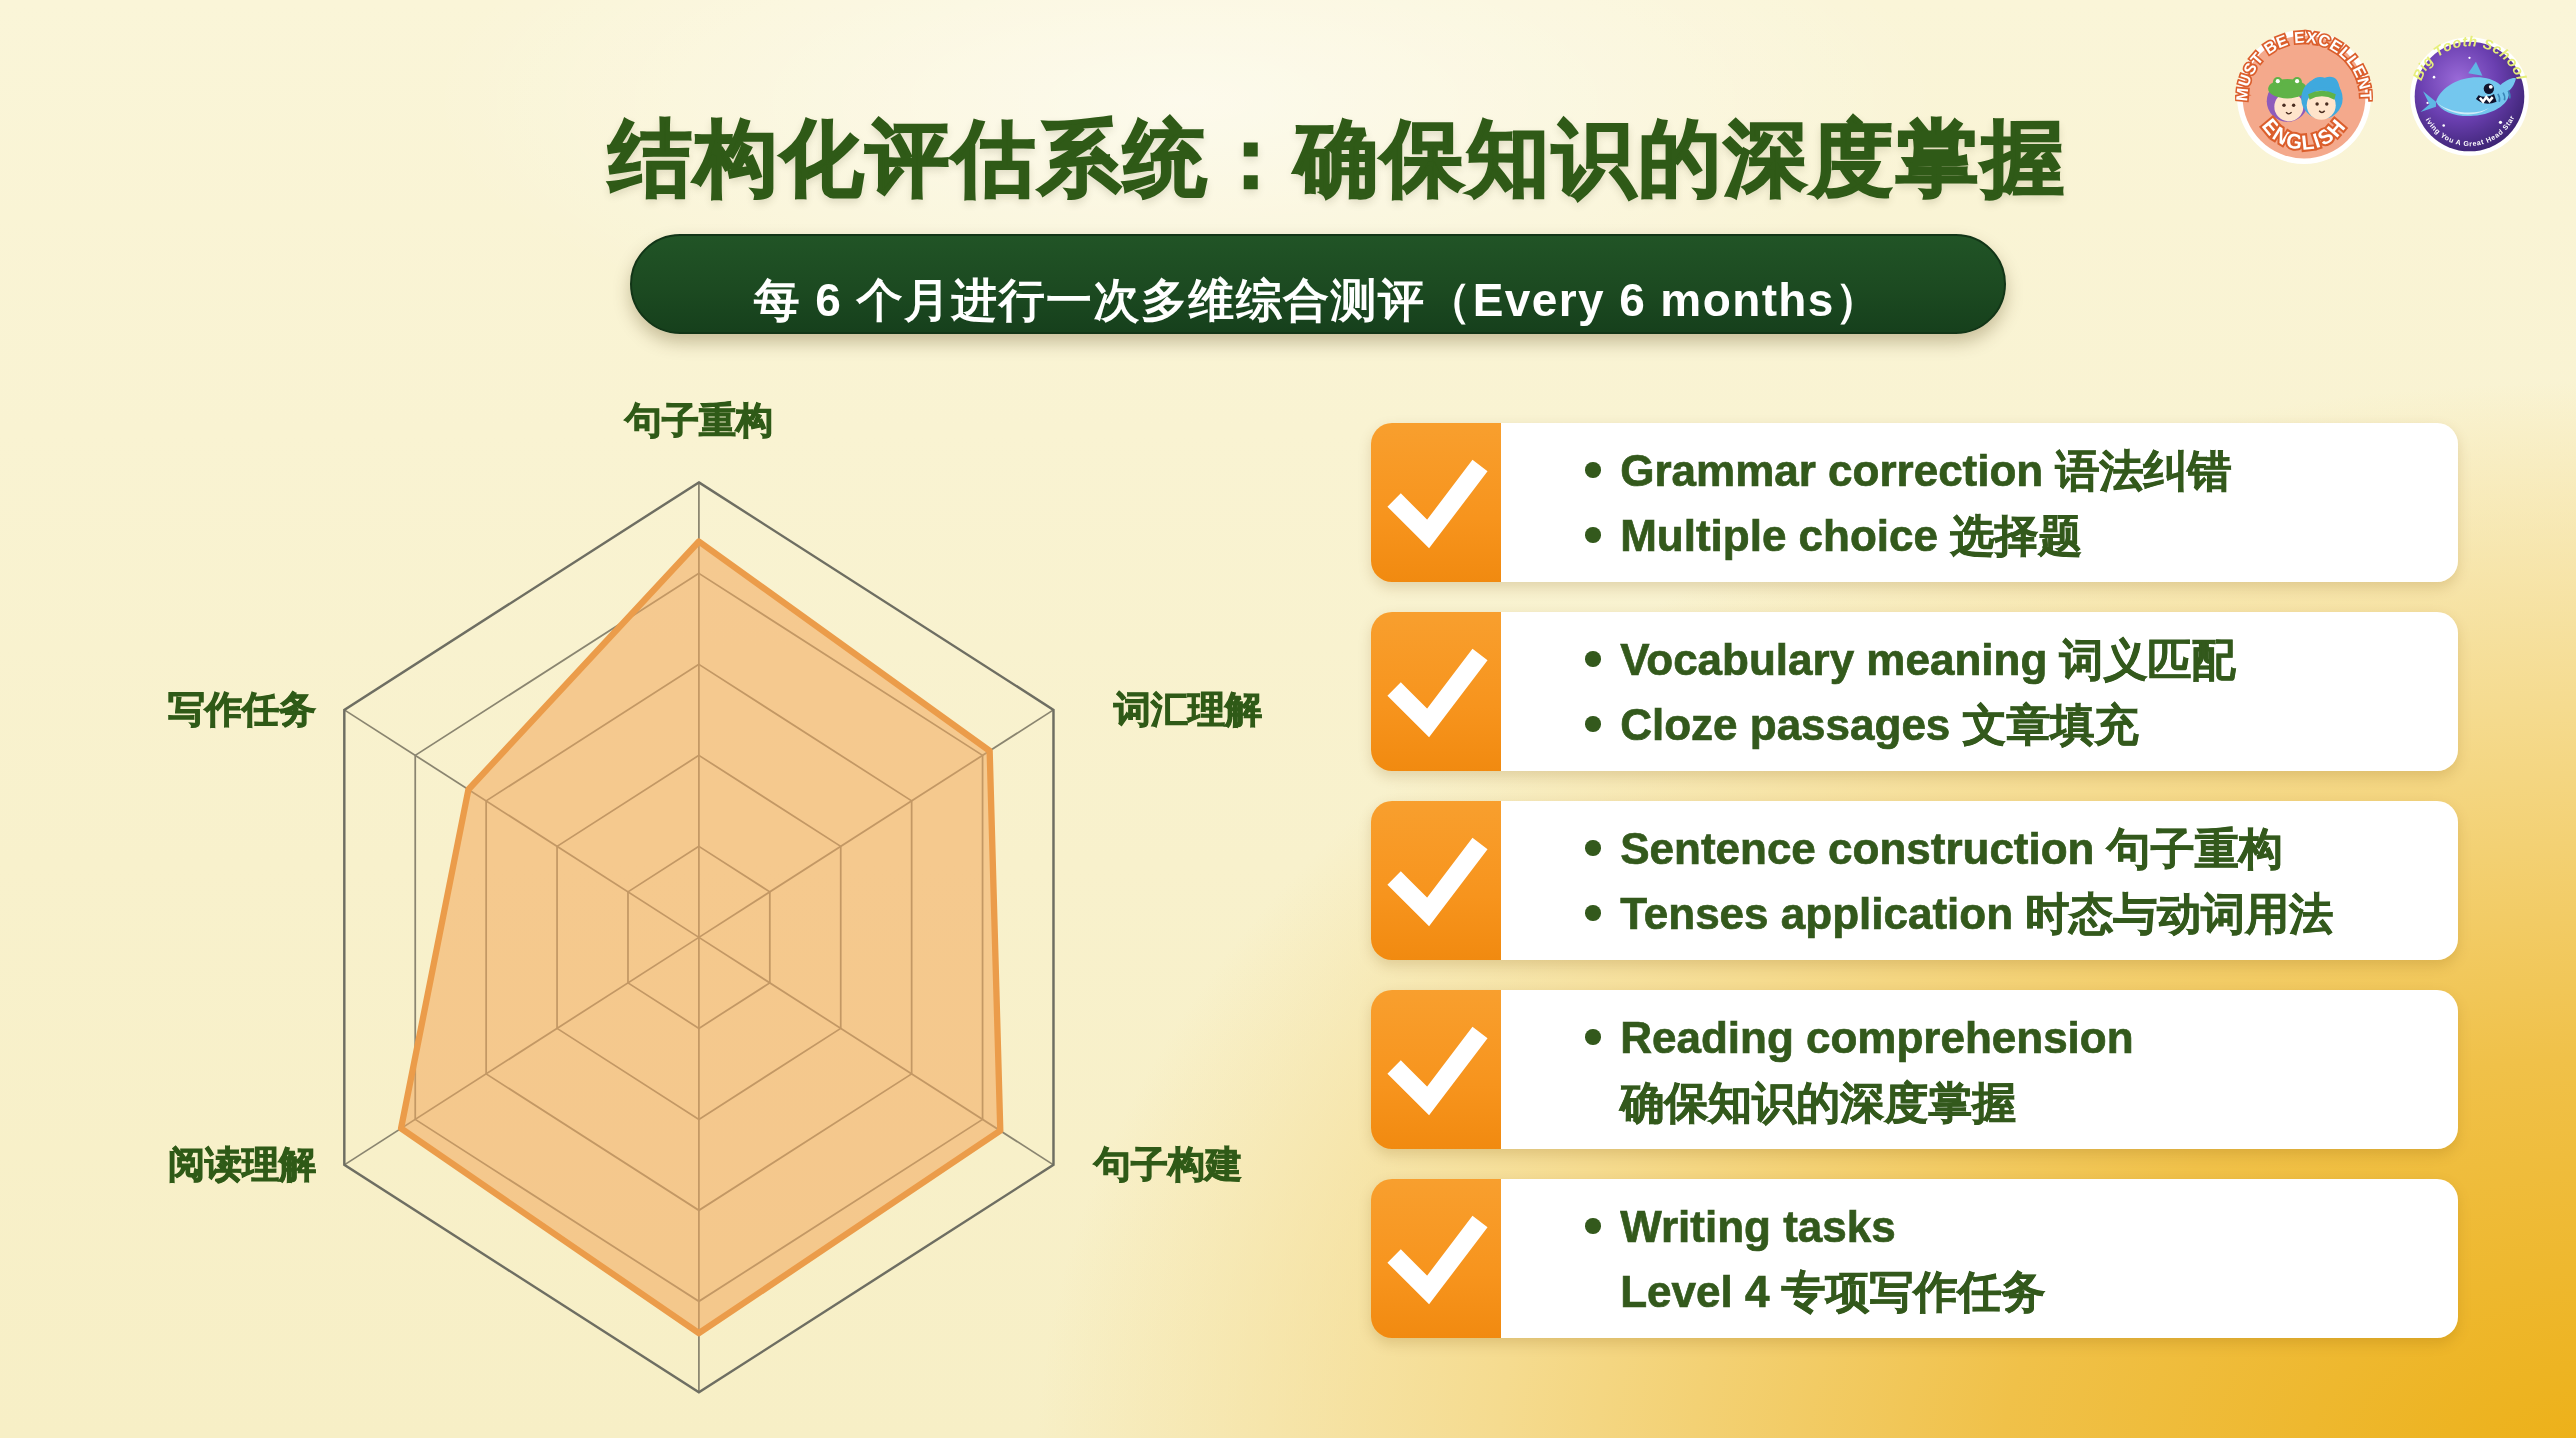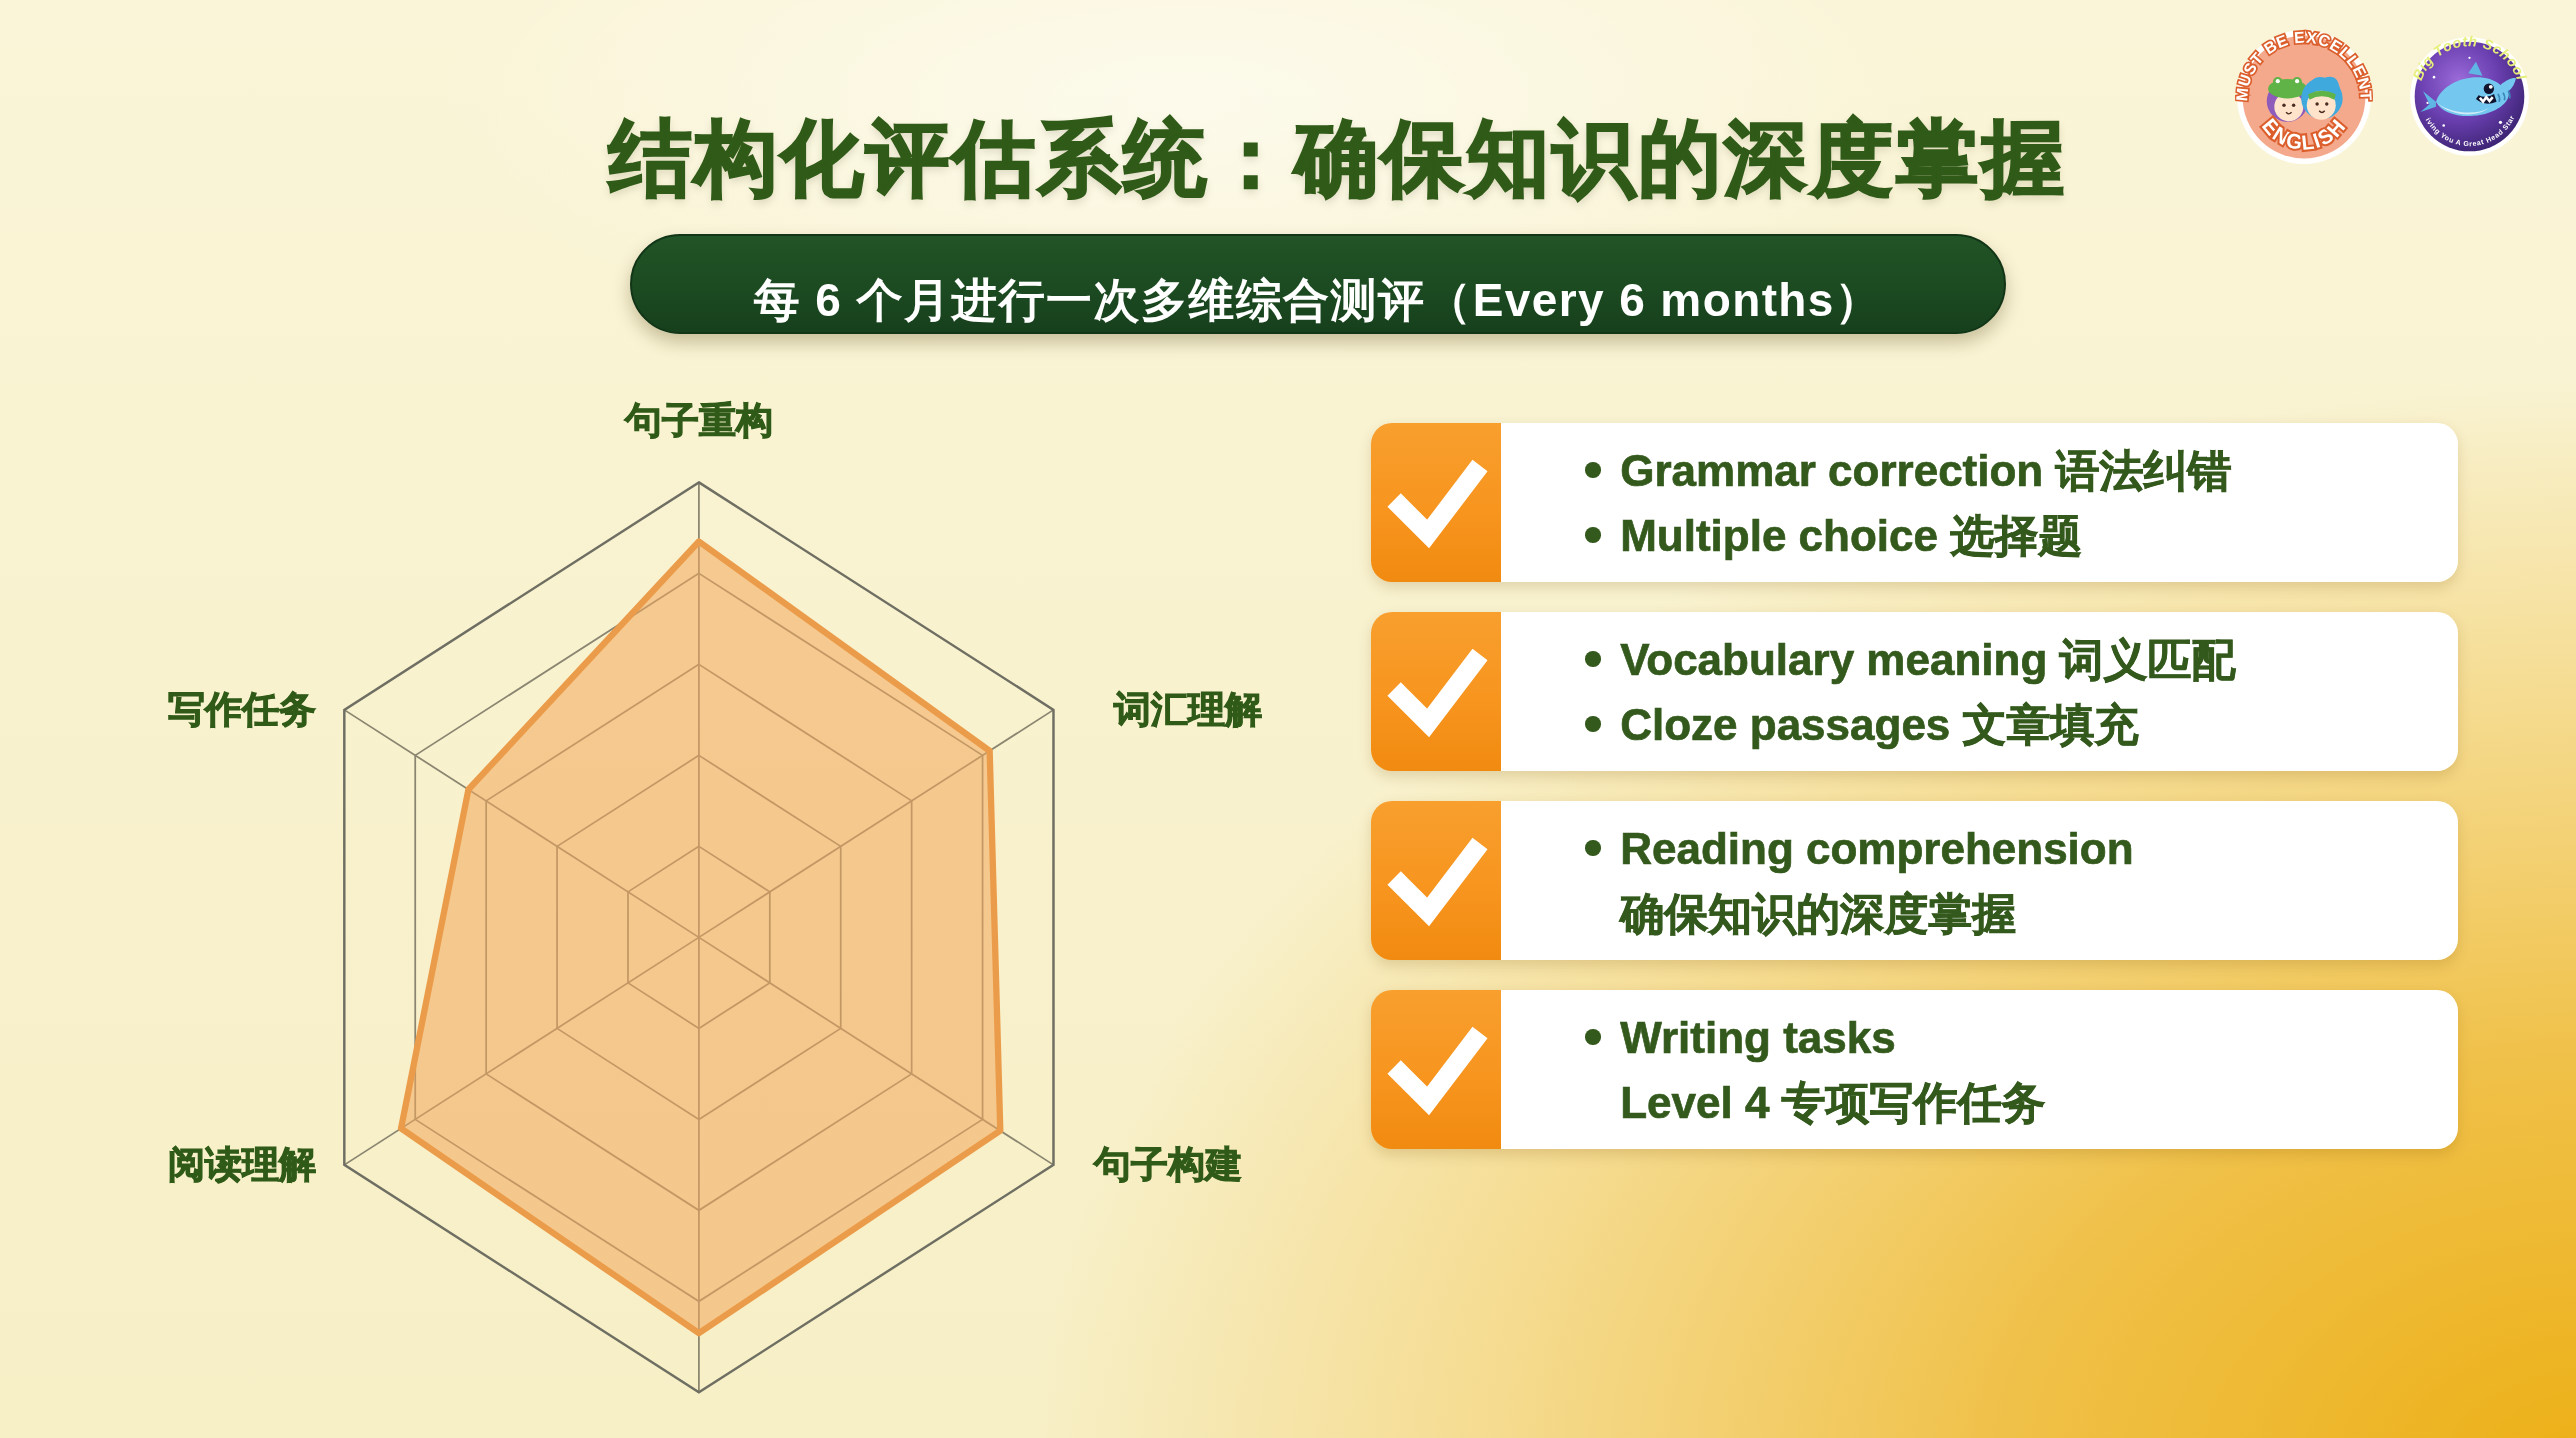--- a/index.html
+++ b/index.html
@@ -140,20 +140,37 @@
       </div>
       <div class="check-row">
         <div class="check-box">
           <svg viewBox="0 0 100 100">
             <path d="M16 54 L42 80 L86 22" fill="none" stroke="#FFFFFF" stroke-width="18" stroke-linecap="square"></path>
           </svg>
         </div>
         <div class="check-body">
           <div class="check-line">
             <span class="dot"></span>
+            <span class="check-text">Sentence construction 句子重构</span>
+          </div>
+          <div class="check-line">
+            <span class="dot"></span>
+            <span class="check-text">Tenses application 时态与动词用法</span>
+          </div>
+        </div>
+      </div>
+      <div class="check-row">
+        <div class="check-box">
+          <svg viewBox="0 0 100 100">
+            <path d="M16 54 L42 80 L86 22" fill="none" stroke="#FFFFFF" stroke-width="18" stroke-linecap="square"></path>
+          </svg>
+        </div>
+        <div class="check-body">
+          <div class="check-line">
+            <span class="dot"></span>
             <span class="check-text">Reading comprehension</span>
           </div>
           <div class="check-line">
             <span class="dot hidden"></span>
             <span class="check-text">确保知识的深度掌握</span>
           </div>
         </div>
       </div>
       <div class="check-row">
         <div class="check-box">

